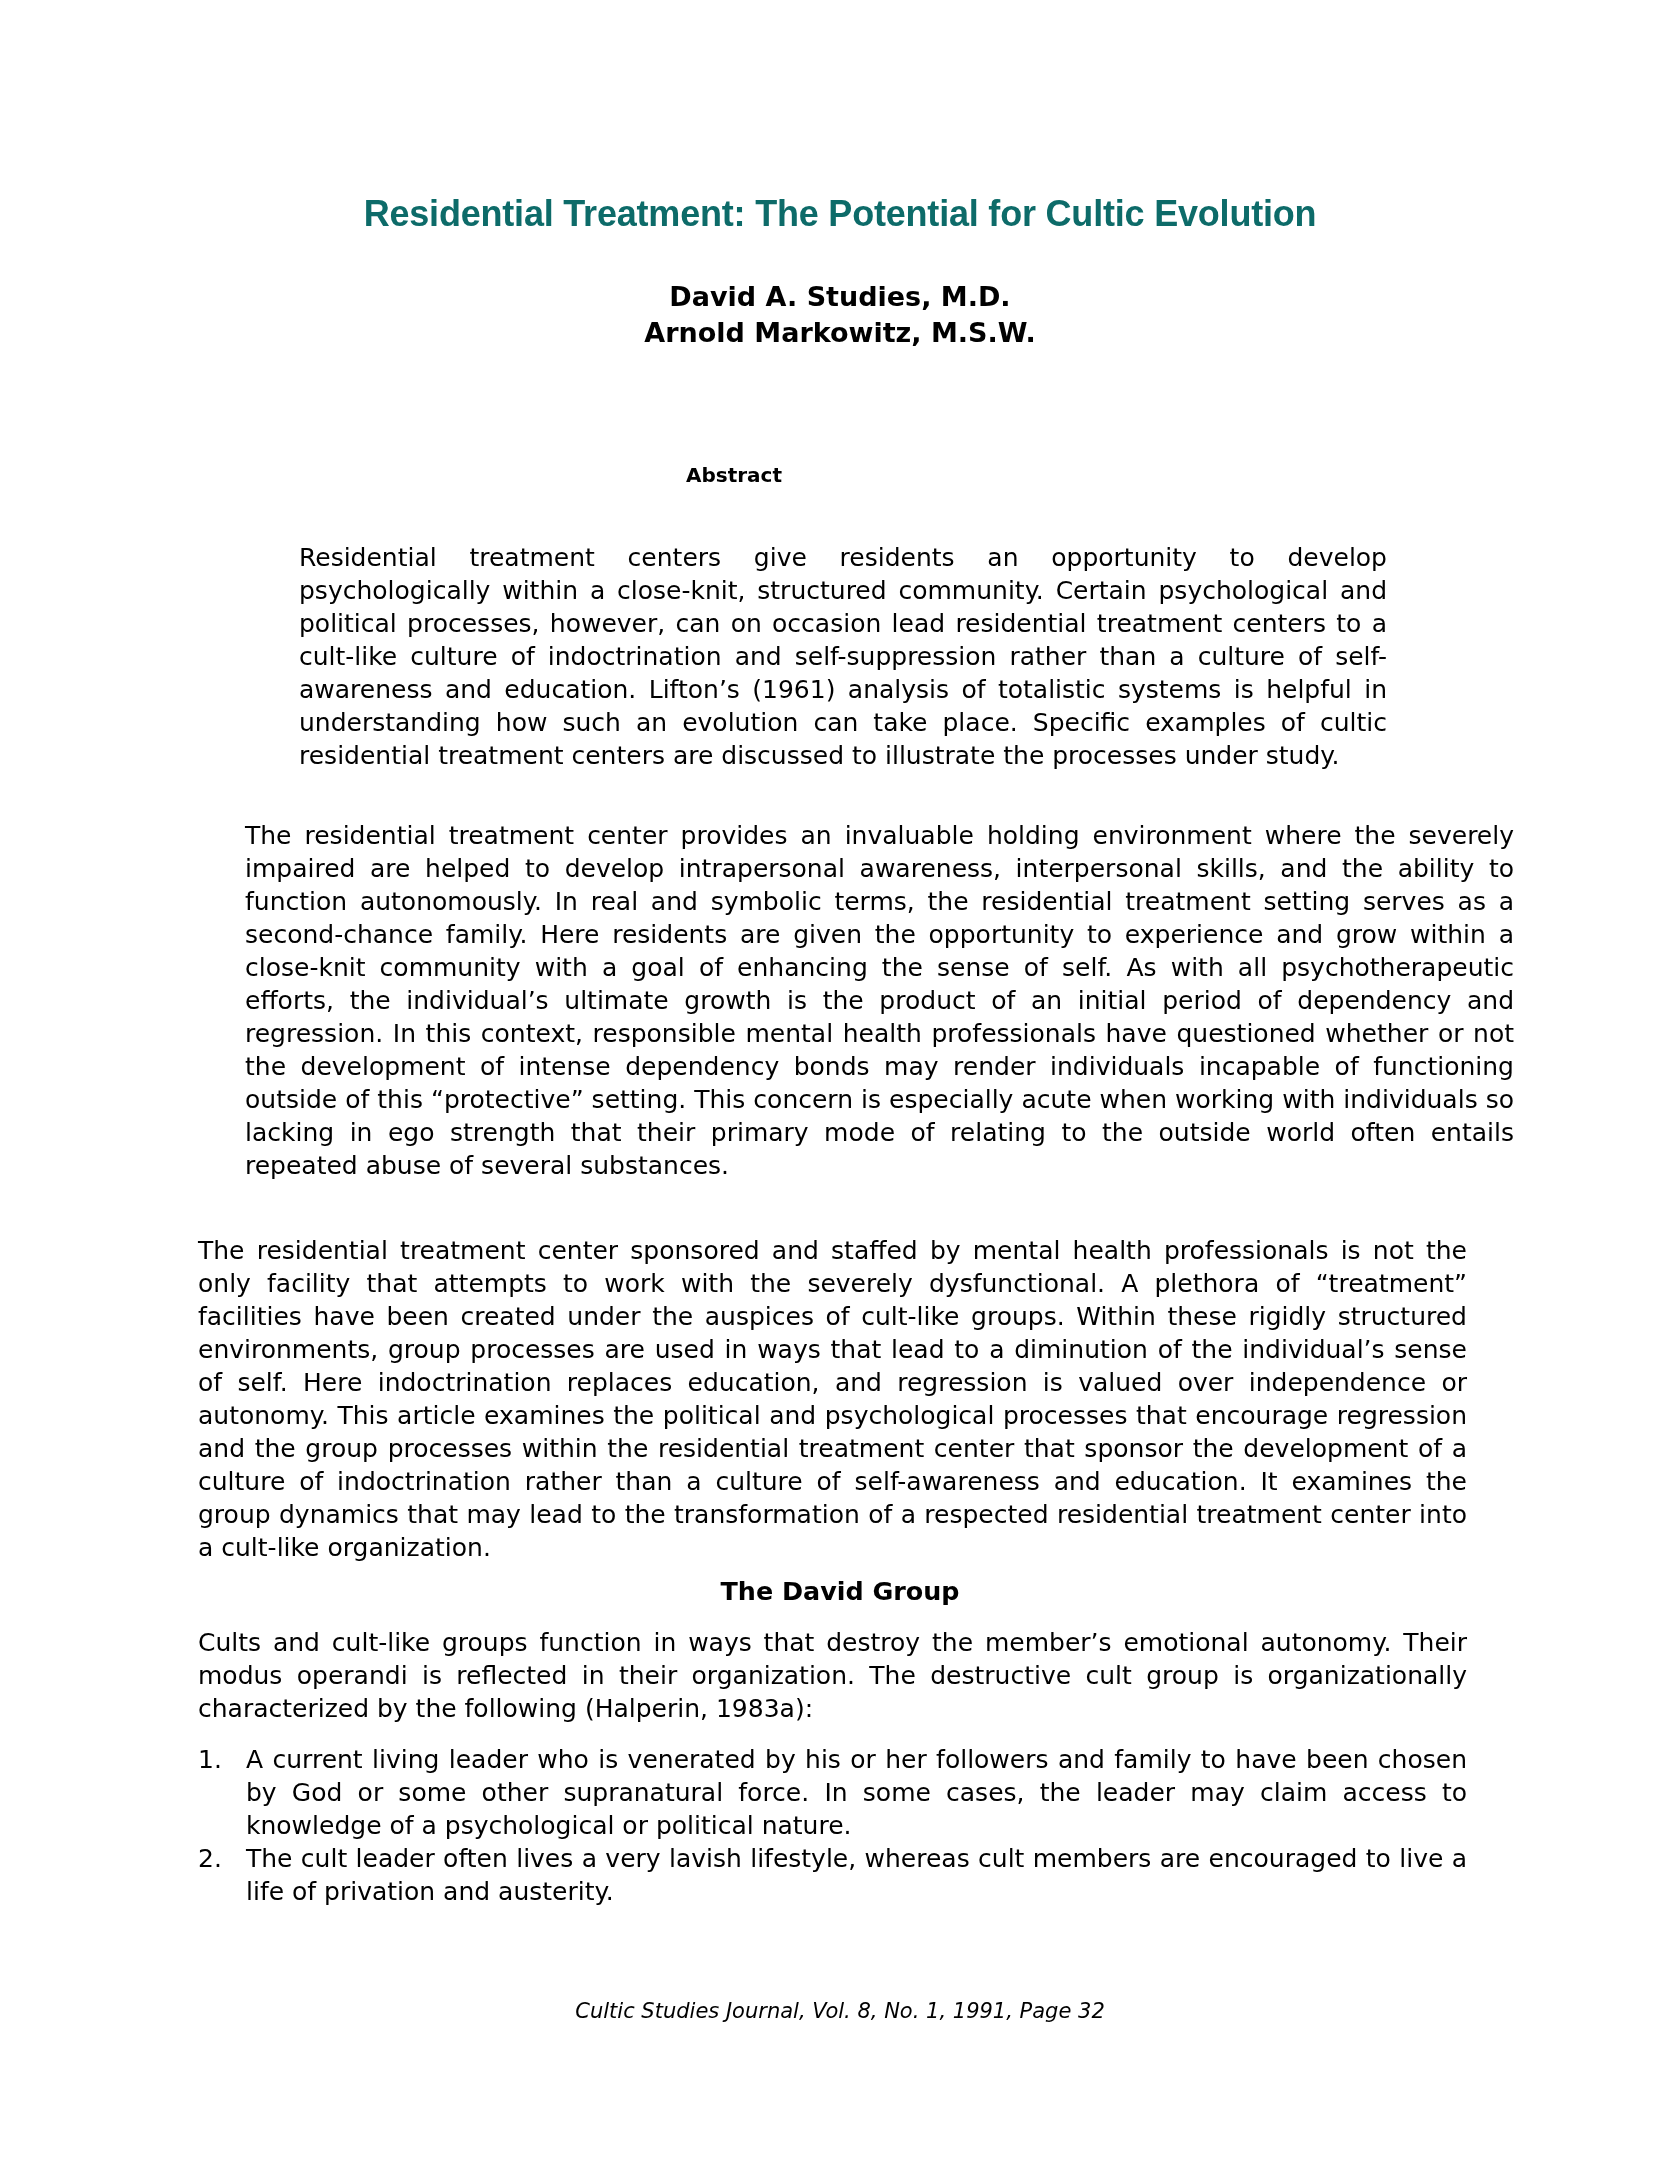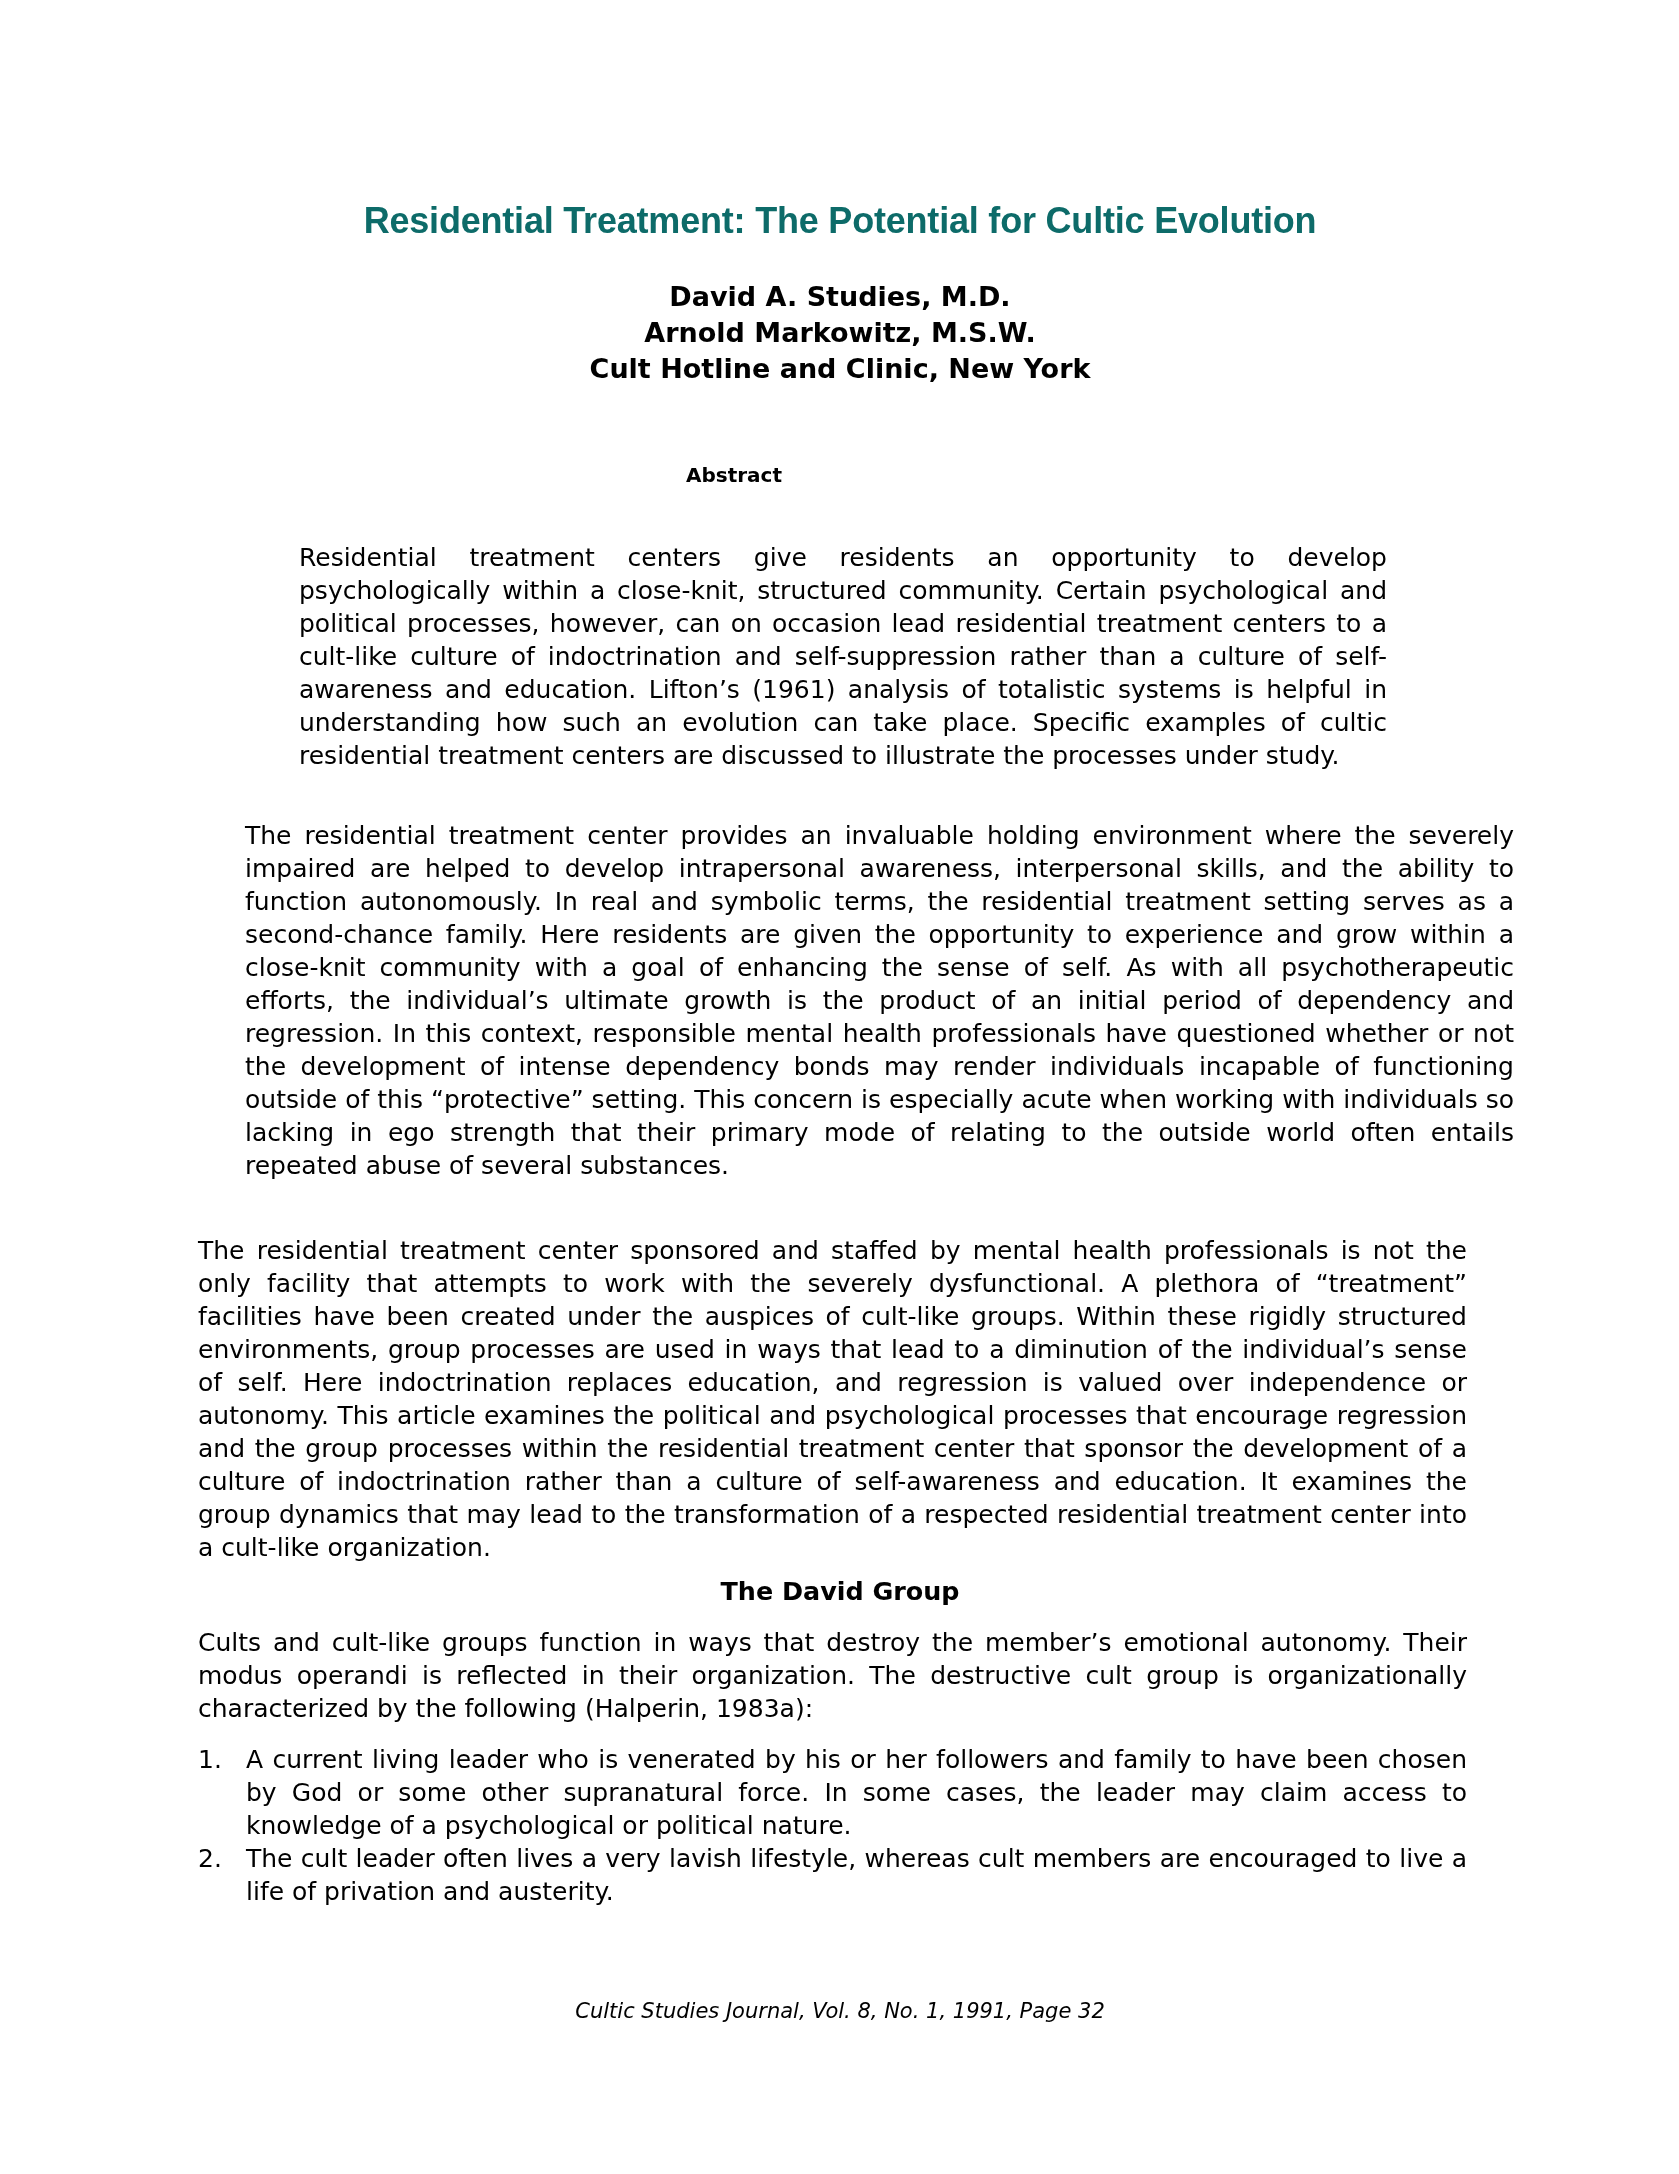--- a/index.html
+++ b/index.html
@@ -1,19 +1,19 @@
 <!DOCTYPE html>
 <html style="font-size:15px"><head>
 <meta charset="utf-8">
 <style>
   html, body { margin: 0; padding: 0; background: #ffffff; }
   body { width: 1680px; height: 2174px; position: relative; overflow: hidden; }
   .page { position: absolute; left: 0; top: 0; width: 1680px; height: 2174px; background: #fff; color: #000; }
   .title {
-    position: absolute; left: 0; width: 1680px; top: 200px;
+    position: absolute; left: 0; width: 1680px; top: 193px;
     text-align: center;
     font-family: "Liberation Sans", sans-serif; font-weight: bold;
     font-size: 36px; color: #0d6b69; letter-spacing: -0.2px;
   }
   .authors {
     position: absolute; left: 0; width: 1680px; top: 279px;
     text-align: center;
     font-family: "DejaVu Sans", sans-serif; font-weight: bold;
     font-size: 27px; line-height: 36px;
   }
@@ -55,21 +55,20 @@
 </style>
 </head>
 <body>
 
 <div class="page">
   <div class="title">Residential Treatment: The Potential for Cultic Evolution</div>
 
   <div class="authors">
     <div>David A. Studies, M.D.</div>
     <div>Arnold Markowitz, M.S.W.</div>
-    <div>Cult Hotline and Clinic, New York</div>
   </div>
 
   <div class="abstract-heading">Abstract</div>
   <p class="abstract">Residential treatment centers give residents an opportunity to develop psychologically within a close-knit, structured community.  Certain psychological and political processes, however, can on occasion lead residential treatment centers to a cult-like culture of indoctrination and self-suppression rather  than a culture of self-awareness and education.  Lifton’s (1961) analysis of totalistic systems is helpful in understanding how such an evolution can take place.  Specific examples of cultic residential treatment centers are discussed to illustrate the processes under study.</p>
 
   <p class="body-block p1">The residential treatment center provides an invaluable holding environment where the severely impaired are helped to develop intrapersonal awareness, interpersonal skills, and the ability to function autonomously. In real and symbolic terms, the residential treatment setting serves as a second-chance family. Here residents are given the opportunity to experience and grow within a close-knit community with a goal of enhancing the sense of self.  As with all psychotherapeutic efforts, the individual’s ultimate growth is the product of an initial period of dependency and regression. In this context, responsible mental health professionals have questioned whether or not the development of intense dependency bonds may render individuals incapable of functioning outside of this “protective” setting. This concern is especially acute when working with individuals so lacking in ego strength that their primary mode of relating to the outside world often entails repeated abuse of several substances.</p>
   <p class="body-block p2">The residential treatment center sponsored and staffed by mental health professionals is not the only facility that attempts to work with the severely dysfunctional. A plethora of “treatment” facilities have been created under the auspices of cult-like groups. Within these rigidly structured environments, group processes are used in ways that lead to a diminution of the individual’s sense of self. Here indoctrination replaces education, and regression is valued over independence or autonomy. This article examines the political and psychological processes that encourage regression and the group processes within the residential treatment center that sponsor the development of a culture of indoctrination rather than a culture of self-awareness and education.  It examines the group dynamics that may lead to the transformation of a respected residential treatment center into a cult-like organization.</p>
 
   <div class="section-heading">The David Group</div>
   <p class="body-block p3">Cults and cult-like groups function in ways that destroy the member’s emotional autonomy. Their modus operandi is reflected in their organization. The destructive cult group is organizationally characterized by the following (Halperin, 1983a):</p>

